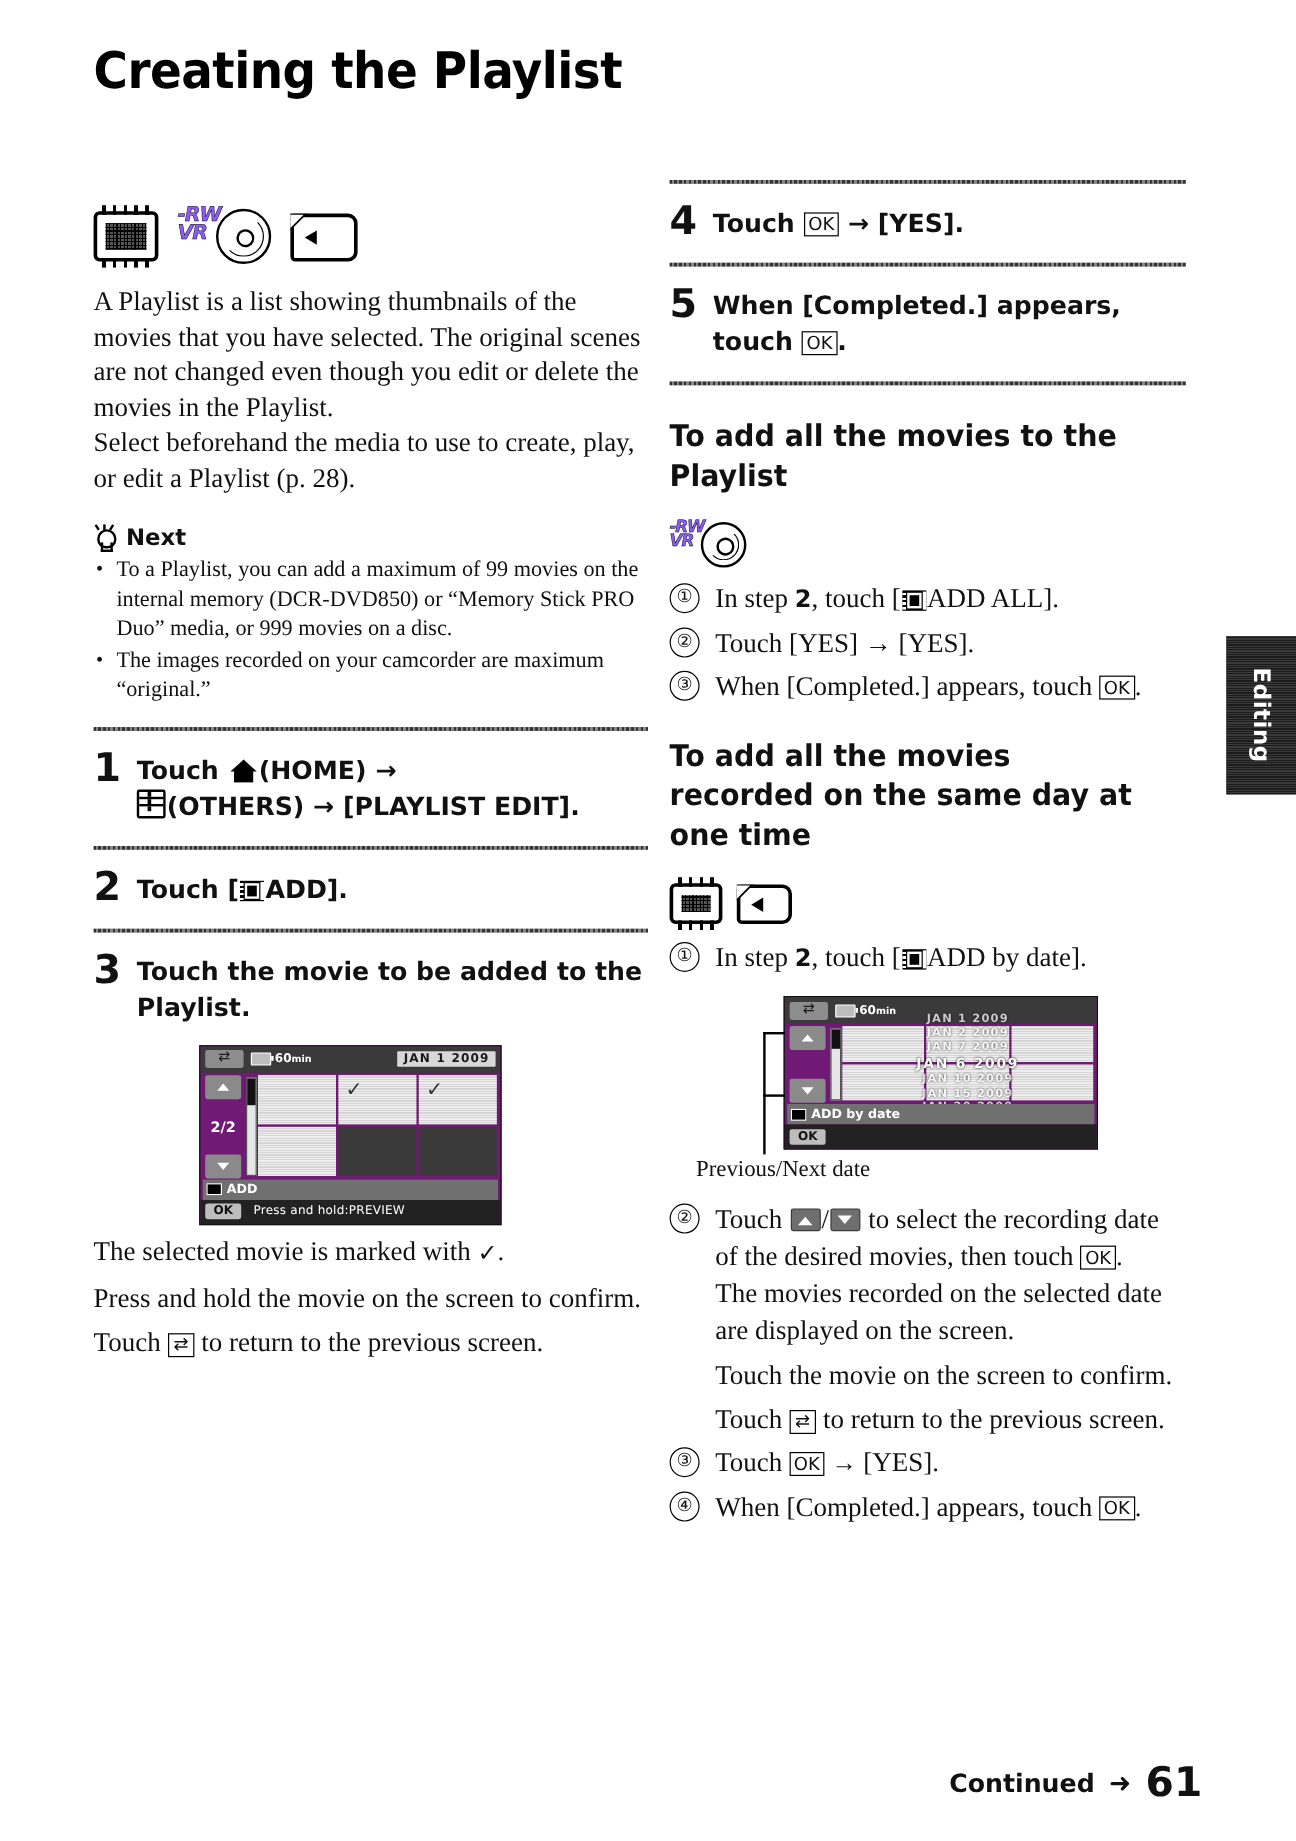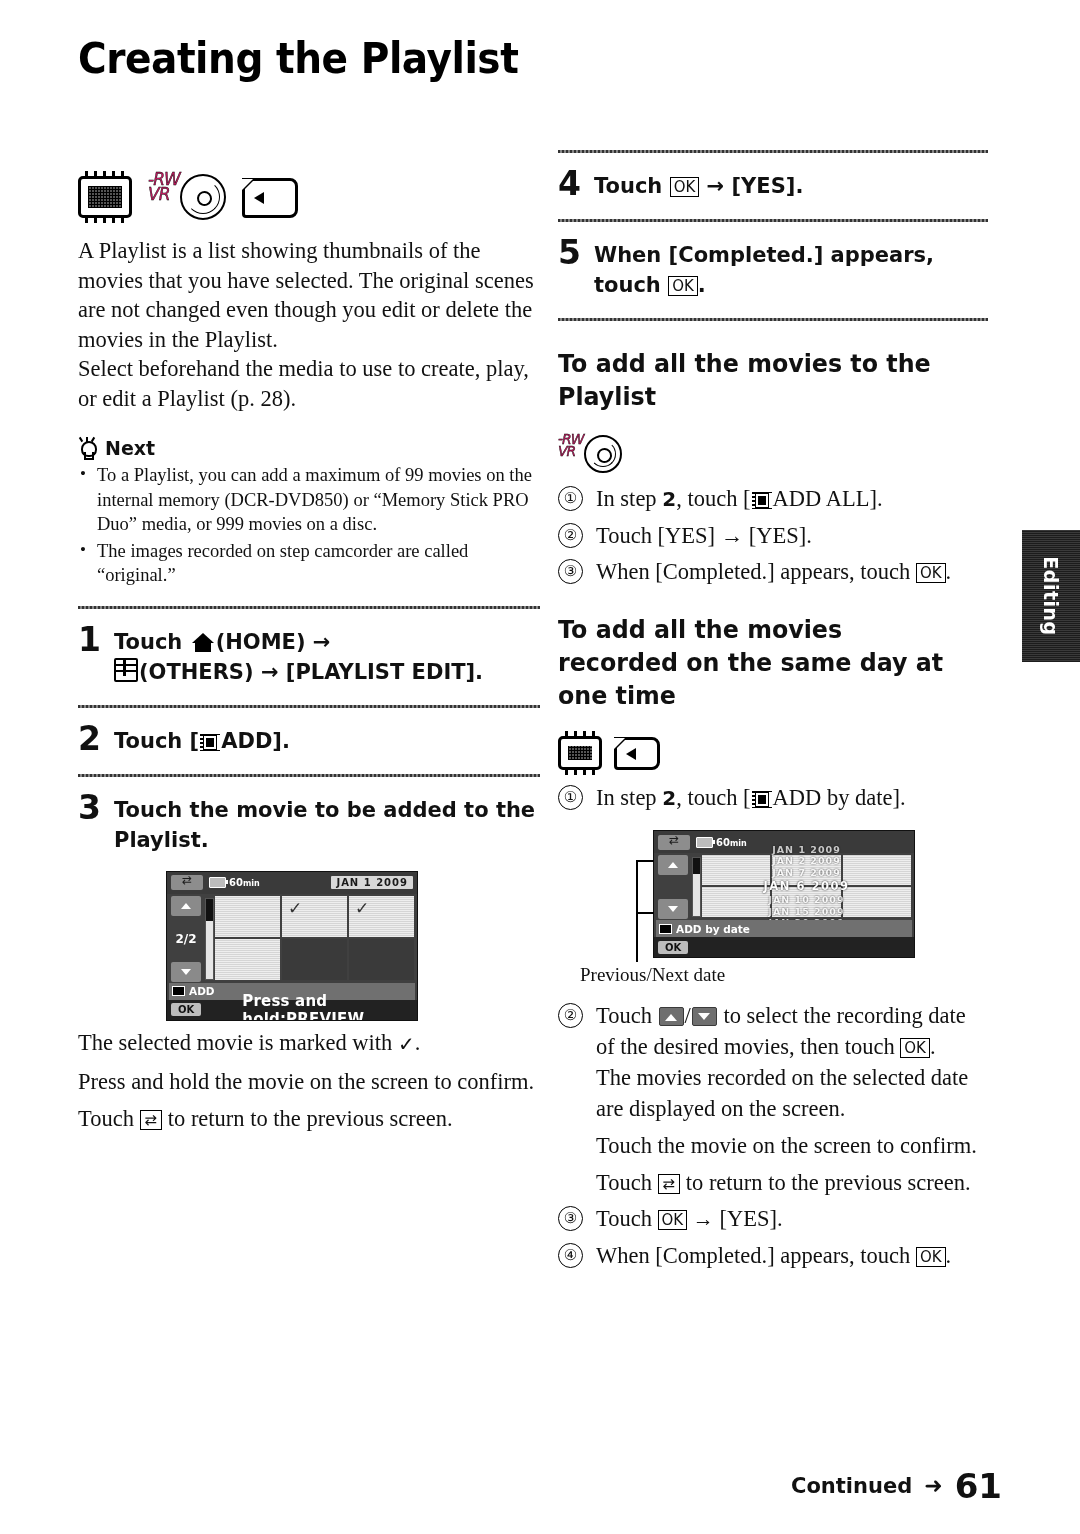--- a/index.html
+++ b/index.html
@@ -87,26 +87,26 @@
   .media-row.small .icon-memory { width: 44px; height: 34px; }
 
   .icon-disc {
     position: relative;
     width: 78px; height: 46px;
   }
   .icon-disc .rw {
     position: absolute;
     left: 0; top: 0;
     font-family: "DejaVu Sans", sans-serif;
-    font-weight: normal;
+    font-weight: bold;
     font-style: italic;
     font-size: 17px;
     line-height: 15px;
     letter-spacing: -1px;
-    color: #be185d;
+    color: #8b5cf6;
     -webkit-text-stroke: 0.4px #000;
   }
   .icon-disc .rw .top { display: block; }
   .icon-disc .rw .bot { display: block; }
   .icon-disc .circle {
     position: absolute;
     right: 0; top: 2px;
     width: 42px; height: 42px;
     border: 2.5px solid #000;
     border-radius: 50%;
@@ -453,21 +453,21 @@
     font-size: 20px;
     vertical-align: -1px;
   }
   .bold-n { font-family: "DejaVu Sans", sans-serif; font-weight: bold; font-size: 20px; }
   .arrow { font-size: 21px; }
 
   
   .fig { margin: 16px 0 0 0; }
   .lcd {
     position: relative;
-    background: #404040;
+    background: #701a75;
     box-sizing: border-box;
     border: 1px solid #111;
     font-family: "DejaVu Sans", sans-serif;
     color: #fff;
     overflow: hidden;
   }
   .lcd-left { width: 252px; height: 150px; margin-left: 88px; }
   .lcd-right { width: 262px; height: 128px; margin-left: 95px; }
 
   .lcd-topbar {
@@ -624,25 +624,24 @@
   }
   .lcd-okbtn {
     background: #bdbdbd;
     color: #111;
     font-size: 10px;
     font-weight: bold;
     padding: 1px 7px;
     border-radius: 2px;
   }
   .lcd-hint {
-    font-size: 15px;
-    font-weight: bold;
+    font-size: 10px;
+    font-weight: normal;
     color: #fff;
     letter-spacing: 0.2px;
-    margin-left: 31px;
   }
 
   
   .lcd-datelist {
     position: absolute;
     left: 48px; right: 3px; top: 24px; bottom: 40px;
     display: flex;
     flex-direction: column;
     align-items: center;
     justify-content: center;
@@ -757,21 +756,21 @@
           <span></span>
           <span></span>
         </span>
       <span class="glass"></span>
         <span class="base"></span>
     </span>
     <span class="tips-title">Next</span>
   </div>
   <ul class="tips">
     <li>To a Playlist, you can add a maximum of 99 movies on the internal memory (DCR-DVD850) or “Memory Stick PRO Duo” media, or 999 movies on a disc.</li>
-    <li>The images recorded on step camcorder are called “original.”</li>
+    <li>The images recorded on your camcorder are maximum “original.”</li>
   </ul>
 
   <div class="rule"></div>
 
   <div class="step">
     <span class="step-num">1</span>
     <span class="step-text"><span>Touch</span>
       <span class="k-home"></span><span>(HOME)</span>
       <span class="arrow">→</span><br>
       <span class="k-others"></span><span>(OTHERS)</span>

